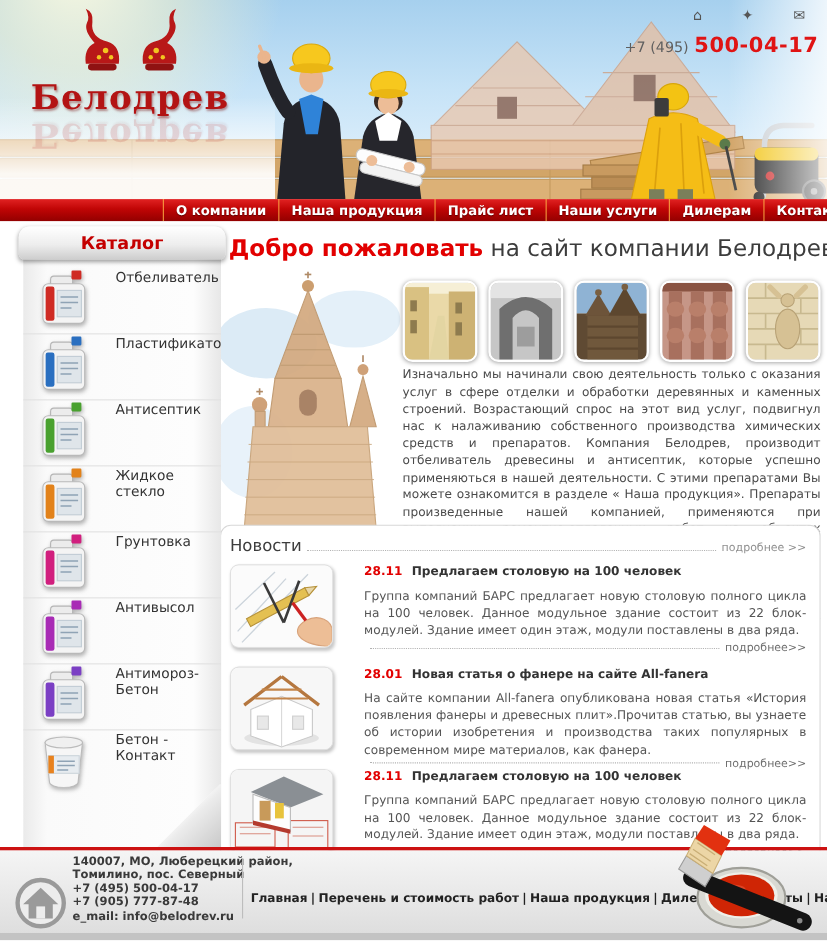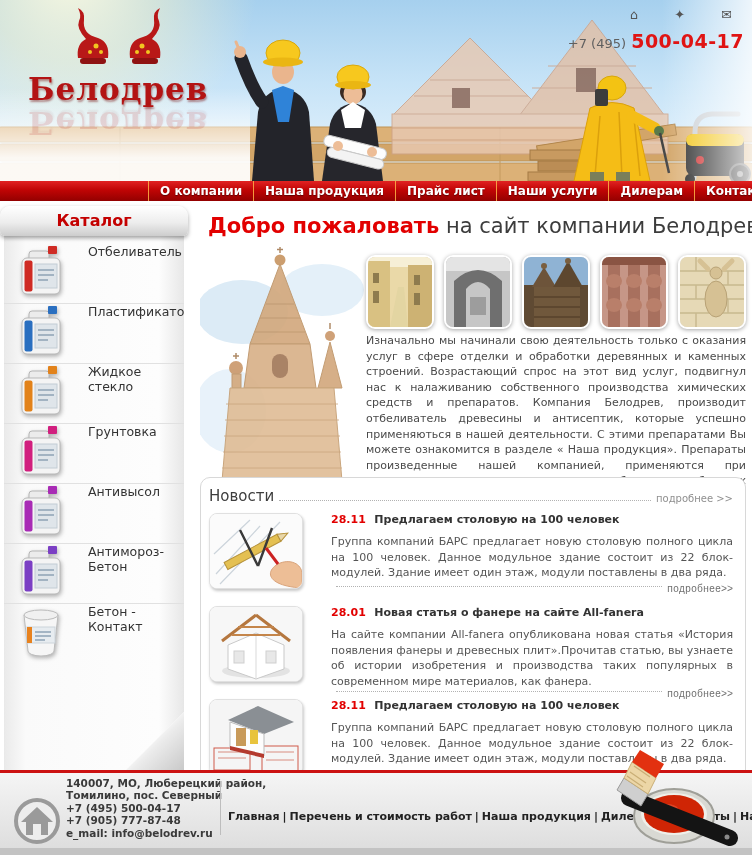--- a/index.html
+++ b/index.html
@@ -34,21 +34,21 @@
 
   
   .nav{position:absolute;left:0;top:181px;width:752px;height:20px;box-sizing:border-box;
        background:linear-gradient(180deg,#e12222 0%,#c00505 45%,#930000 100%);
        display:flex;align-items:center;padding-left:148px;z-index:5;}
   .nav a{color:#fff;font-size:12px;font-weight:700;line-height:20px;padding:0 11px;
        border-left:1px solid rgba(255,180,70,.85);text-shadow:0 1px 1px rgba(0,0,0,.45);white-space:nowrap;}
   .nav a:last-of-type{border-right:1px solid rgba(255,180,70,.85);}
 
   
-  .sidebar{position:absolute;left:0;top:206px;width:188px;height:564px;z-index:3;}
+  .sidebar{position:absolute;left:17px;top:206px;width:188px;height:564px;z-index:3;}
   .cat-roll{position:relative;height:30px;border-radius:10px 10px 5px 5px;z-index:2;
        background:linear-gradient(180deg,#ffffff 0%,#ededed 55%,#cdcdcd 100%);
        box-shadow:0 2px 4px rgba(0,0,0,.35);
        text-align:center;line-height:30px;font-size:16px;font-weight:700;color:#c40000;}
   .cat-body{position:absolute;left:4px;right:4px;top:26px;bottom:0;
        background:linear-gradient(90deg,#eaeaea 0%,#fafafa 12%,#fdfdfd 86%,#e7e7e7 100%);
        box-shadow:3px 4px 8px rgba(0,0,0,.22), inset 0 8px 8px -8px rgba(0,0,0,.25);
        clip-path:polygon(0 0,100% 0,100% calc(100% - 58px),calc(100% - 58px) 100%,0 100%);
        padding-top:12px;box-sizing:border-box;}
   .curl{position:absolute;right:4px;bottom:0;width:58px;height:58px;
@@ -80,21 +80,21 @@
   .leader{flex:1;border-bottom:1px dotted #b2b2b2;margin:0 5px 3px 5px;height:1px;}
   .more-link{font-size:10px;color:#8f8f8f;line-height:1;}
   .news-item{display:flex;margin-top:9px;height:84px;}
   .news-thumb{flex:none;width:92px;height:74px;border:1px solid #e0e0e0;border-radius:8px;
        overflow:hidden;background:#fff;box-shadow:1px 2px 3px rgba(0,0,0,.22);}
   .news-body{flex:1;margin-left:28px;font-size:11px;display:flex;flex-direction:column;}
   .n-top{line-height:1.2;}
   .n-date{color:#e20000;font-weight:700;}
   .n-title{color:#333;font-weight:700;margin-left:5px;}
   .n-text{margin-top:8px;color:#555;line-height:1.42;text-align:justify;}
-  .n-more{display:flex;align-items:flex-start;margin-top:auto;padding-bottom:2px;font-family:Liberation Mono, monospace;}
+  .n-more{display:flex;align-items:center;margin-top:auto;padding-bottom:2px;}
   .n-more .more-link{color:#6f6f6f;}
 
   
   .f-line{position:absolute;left:0;top:770px;width:752px;height:3px;background:#cc1212;z-index:3;}
   .footer{position:absolute;left:0;top:773px;width:752px;height:75px;
        background:linear-gradient(180deg,#f5f5f5 0%,#dedede 100%);z-index:2;}
   .f-strip{position:absolute;left:0;top:848px;width:752px;height:7px;background:#c3c3c3;z-index:2;}
   .f-home{position:absolute;left:13px;top:24px;}
   .f-addr{position:absolute;left:66px;top:4px;font-size:10.5px;font-weight:700;color:#3a3a3a;
        line-height:12.4px;white-space:nowrap;}
@@ -261,20 +261,31 @@
           <path d="M14,7 h14 a3,3 0 0 1 3,3 v5 h-20 v-5 a3,3 0 0 1 3,-3 z" fill="#ececec" stroke="#b5b5b5"></path>
           <rect x="30" y="2" width="9" height="8" rx="1" fill="var(--cap)"></rect>
           <rect x="4" y="14" width="38" height="36" rx="5" fill="#f4f4f4" stroke="#b9b9b9"></rect>
           <rect x="6.5" y="16.5" width="8" height="31" rx="2" fill="var(--cap)"></rect>
           <rect x="17" y="20" width="22" height="24" fill="#dfe5ea" stroke="#c2ccd4"></rect>
           <path d="M20,26 h16 M20,31 h16 M20,36 h10" stroke="#8fa3b5" stroke-width="1.5"></path>
         </svg>
         <span class="cat-label" data-interactable="false">Пластификатор</span>
       </div>
 
+      <div class="cat-item" data-interactable="true">
+        <svg class="cat-icon" viewBox="0 0 46 52" data-interactable="false" style="--cap: #49a12f;">
+          <path d="M14,7 h14 a3,3 0 0 1 3,3 v5 h-20 v-5 a3,3 0 0 1 3,-3 z" fill="#ececec" stroke="#b5b5b5"></path>
+          <rect x="30" y="2" width="9" height="8" rx="1" fill="var(--cap)"></rect>
+          <rect x="4" y="14" width="38" height="36" rx="5" fill="#f4f4f4" stroke="#b9b9b9"></rect>
+          <rect x="6.5" y="16.5" width="8" height="31" rx="2" fill="var(--cap)"></rect>
+          <rect x="17" y="20" width="22" height="24" fill="#dfe5ea" stroke="#c2ccd4"></rect>
+          <path d="M20,26 h16 M20,31 h16 M20,36 h10" stroke="#8fa3b5" stroke-width="1.5"></path>
+        </svg>
+        <span class="cat-label" data-interactable="false">Антисептик</span>
+      </div>
 
       <div class="cat-item" data-interactable="true">
         <svg class="cat-icon" viewBox="0 0 46 52" data-interactable="false" style="--cap: #e2821a;">
           <path d="M14,7 h14 a3,3 0 0 1 3,3 v5 h-20 v-5 a3,3 0 0 1 3,-3 z" fill="#ececec" stroke="#b5b5b5"></path>
           <rect x="30" y="2" width="9" height="8" rx="1" fill="var(--cap)"></rect>
           <rect x="4" y="14" width="38" height="36" rx="5" fill="#f4f4f4" stroke="#b9b9b9"></rect>
           <rect x="6.5" y="16.5" width="8" height="31" rx="2" fill="var(--cap)"></rect>
           <rect x="17" y="20" width="22" height="24" fill="#dfe5ea" stroke="#c2ccd4"></rect>
           <path d="M20,26 h16 M20,31 h16 M20,36 h10" stroke="#8fa3b5" stroke-width="1.5"></path>
         </svg>

